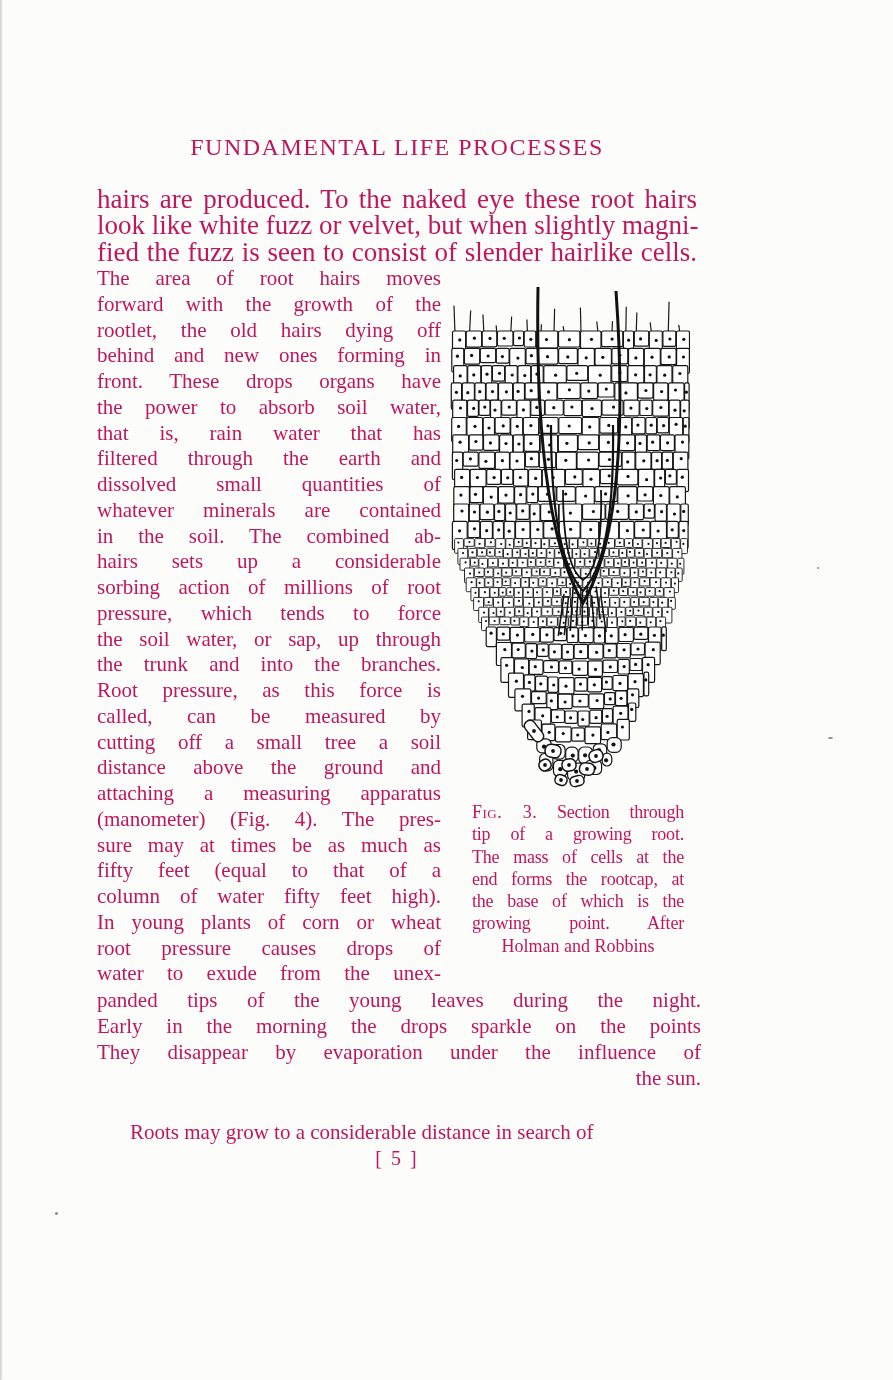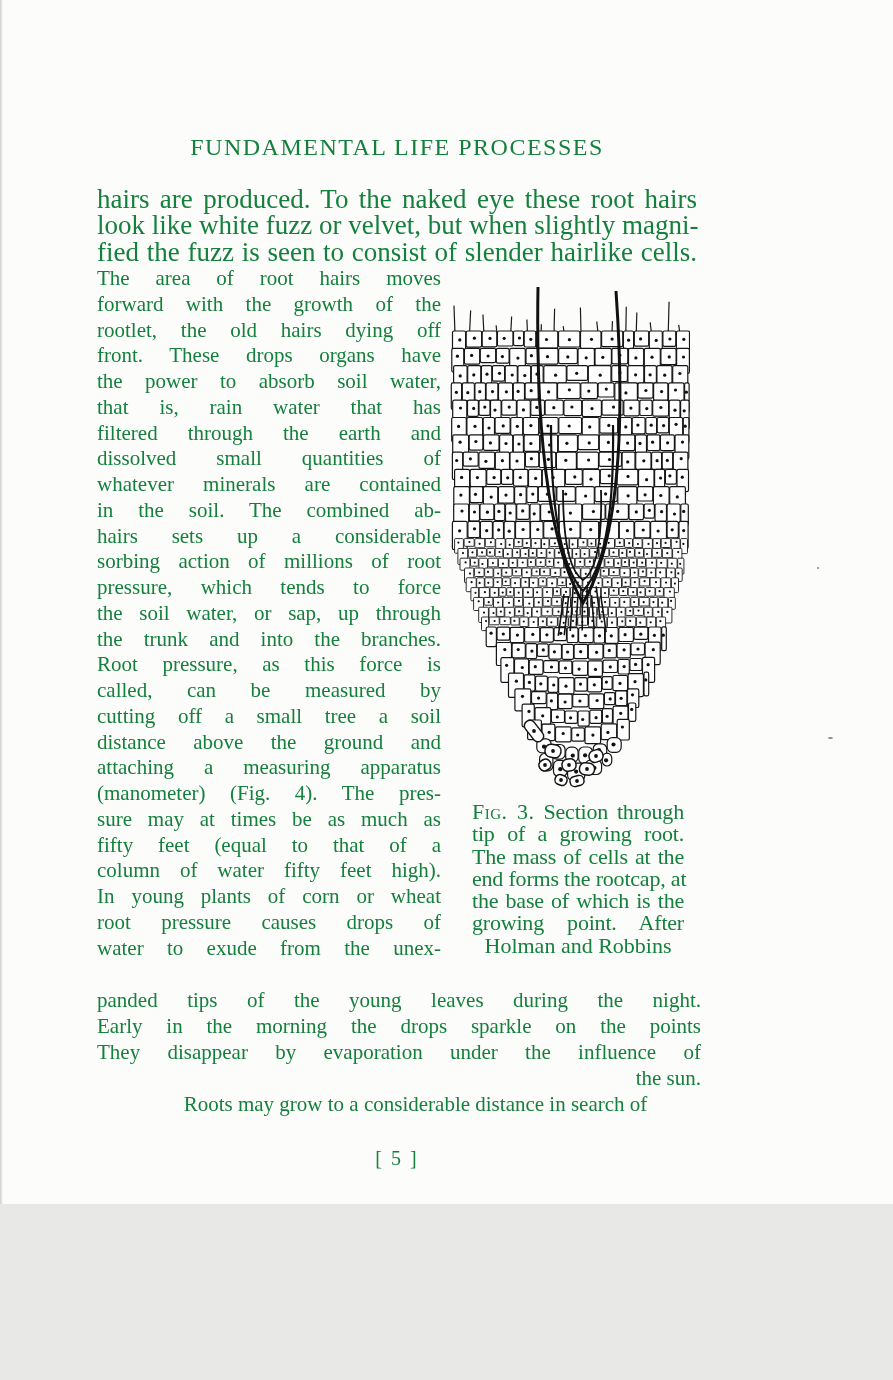--- a/index.html
+++ b/index.html
@@ -1,23 +1,23 @@
 <!DOCTYPE html>
 <html><head>
 <meta charset="utf-8">
 <style>
   html,body{margin:0;padding:0;background:#e8e8e6;}
   .page{
     position:relative;
-    width:893px;height:1204px;
+    width:893px;height:1380px;
     margin:0 auto;
     background:#fcfcfa;
     overflow:hidden;
     font-family:"Liberation Serif","DejaVu Serif",serif;
-    color:#15803d;
+    color:#be185d;
   }
   .scan-edge{
     position:absolute;left:0;top:0;width:3px;height:100%;
     background:linear-gradient(to right, rgba(120,120,118,.35), rgba(120,120,118,0));
   }
   .page-title{
     position:absolute;left:97px;top:134px;width:600px;
     text-align:center;
     font-size:24px;letter-spacing:1.5px;
     white-space:nowrap;
@@ -39,33 +39,33 @@
   }
   .plainline{
     text-align:right;white-space:nowrap;
   }
   .figure-wrap{
     position:absolute;left:450px;top:285px;width:240px;height:505px;
   }
   .figure-wrap svg{display:block;width:240px;height:505px;}
   .caption{
     position:absolute;left:472px;top:801px;width:212px;
-    font-size:22px;line-height:22.3px;
+    font-size:18px;line-height:22.3px;
   }
   .caption .tline{letter-spacing:-0.2px;}
   .capfirst .smallcaps{font-variant:small-caps;letter-spacing:0.5px;}
   .cap-last{
     text-align:center;white-space:nowrap;
   }
   .bottom-block{
     position:absolute;left:97px;top:987px;width:604px;
     font-size:21px;line-height:26.1px;
   }
   .final-line{
-    text-align:center;white-space:nowrap;text-indent:33px;
+    text-align:left;white-space:nowrap;text-indent:33px;margin-top:28px;
   }
   .page-number{
     position:absolute;left:97px;top:1147px;width:600px;
     text-align:center;font-size:20px;letter-spacing:2px;
   }
   .speck{position:absolute;background:#8a8a86;border-radius:50%;}
   .speck.s1{left:828px;top:737px;width:5px;height:2px;}
   .speck.s2{left:55px;top:1212px;width:3px;height:3px;}
   .speck.s3{left:817px;top:567px;width:2px;height:2px;}
 </style>
@@ -80,20 +80,21 @@
   <div class="intro">
       <div class="tline">hairs are produced.  To the naked eye these root hairs</div>
       <div class="tline">look like white fuzz or velvet, but when slightly magni-</div>
       <div class="tline">fied the fuzz is seen to consist of slender hairlike cells.</div>
     </div>
 
   <div class="left-col">
       <div class="tline">The area of root hairs moves</div>
       <div class="tline">forward with the growth of the</div>
       <div class="tline">rootlet, the old hairs dying off</div>
+      <div class="tline">behind and new ones forming in</div>
       <div class="tline">front.  These drops organs have</div>
       <div class="tline">the power to absorb soil water,</div>
       <div class="tline">that is, rain water that has</div>
       <div class="tline">filtered through the earth and</div>
       <div class="tline">dissolved small quantities of</div>
       <div class="tline">whatever minerals are contained</div>
       <div class="tline">in the soil.  The combined ab-</div>
       <div class="tline">hairs sets up a considerable</div>
       <div class="tline">sorbing action of millions of root</div>
       <div class="tline">pressure, which tends to force</div>

